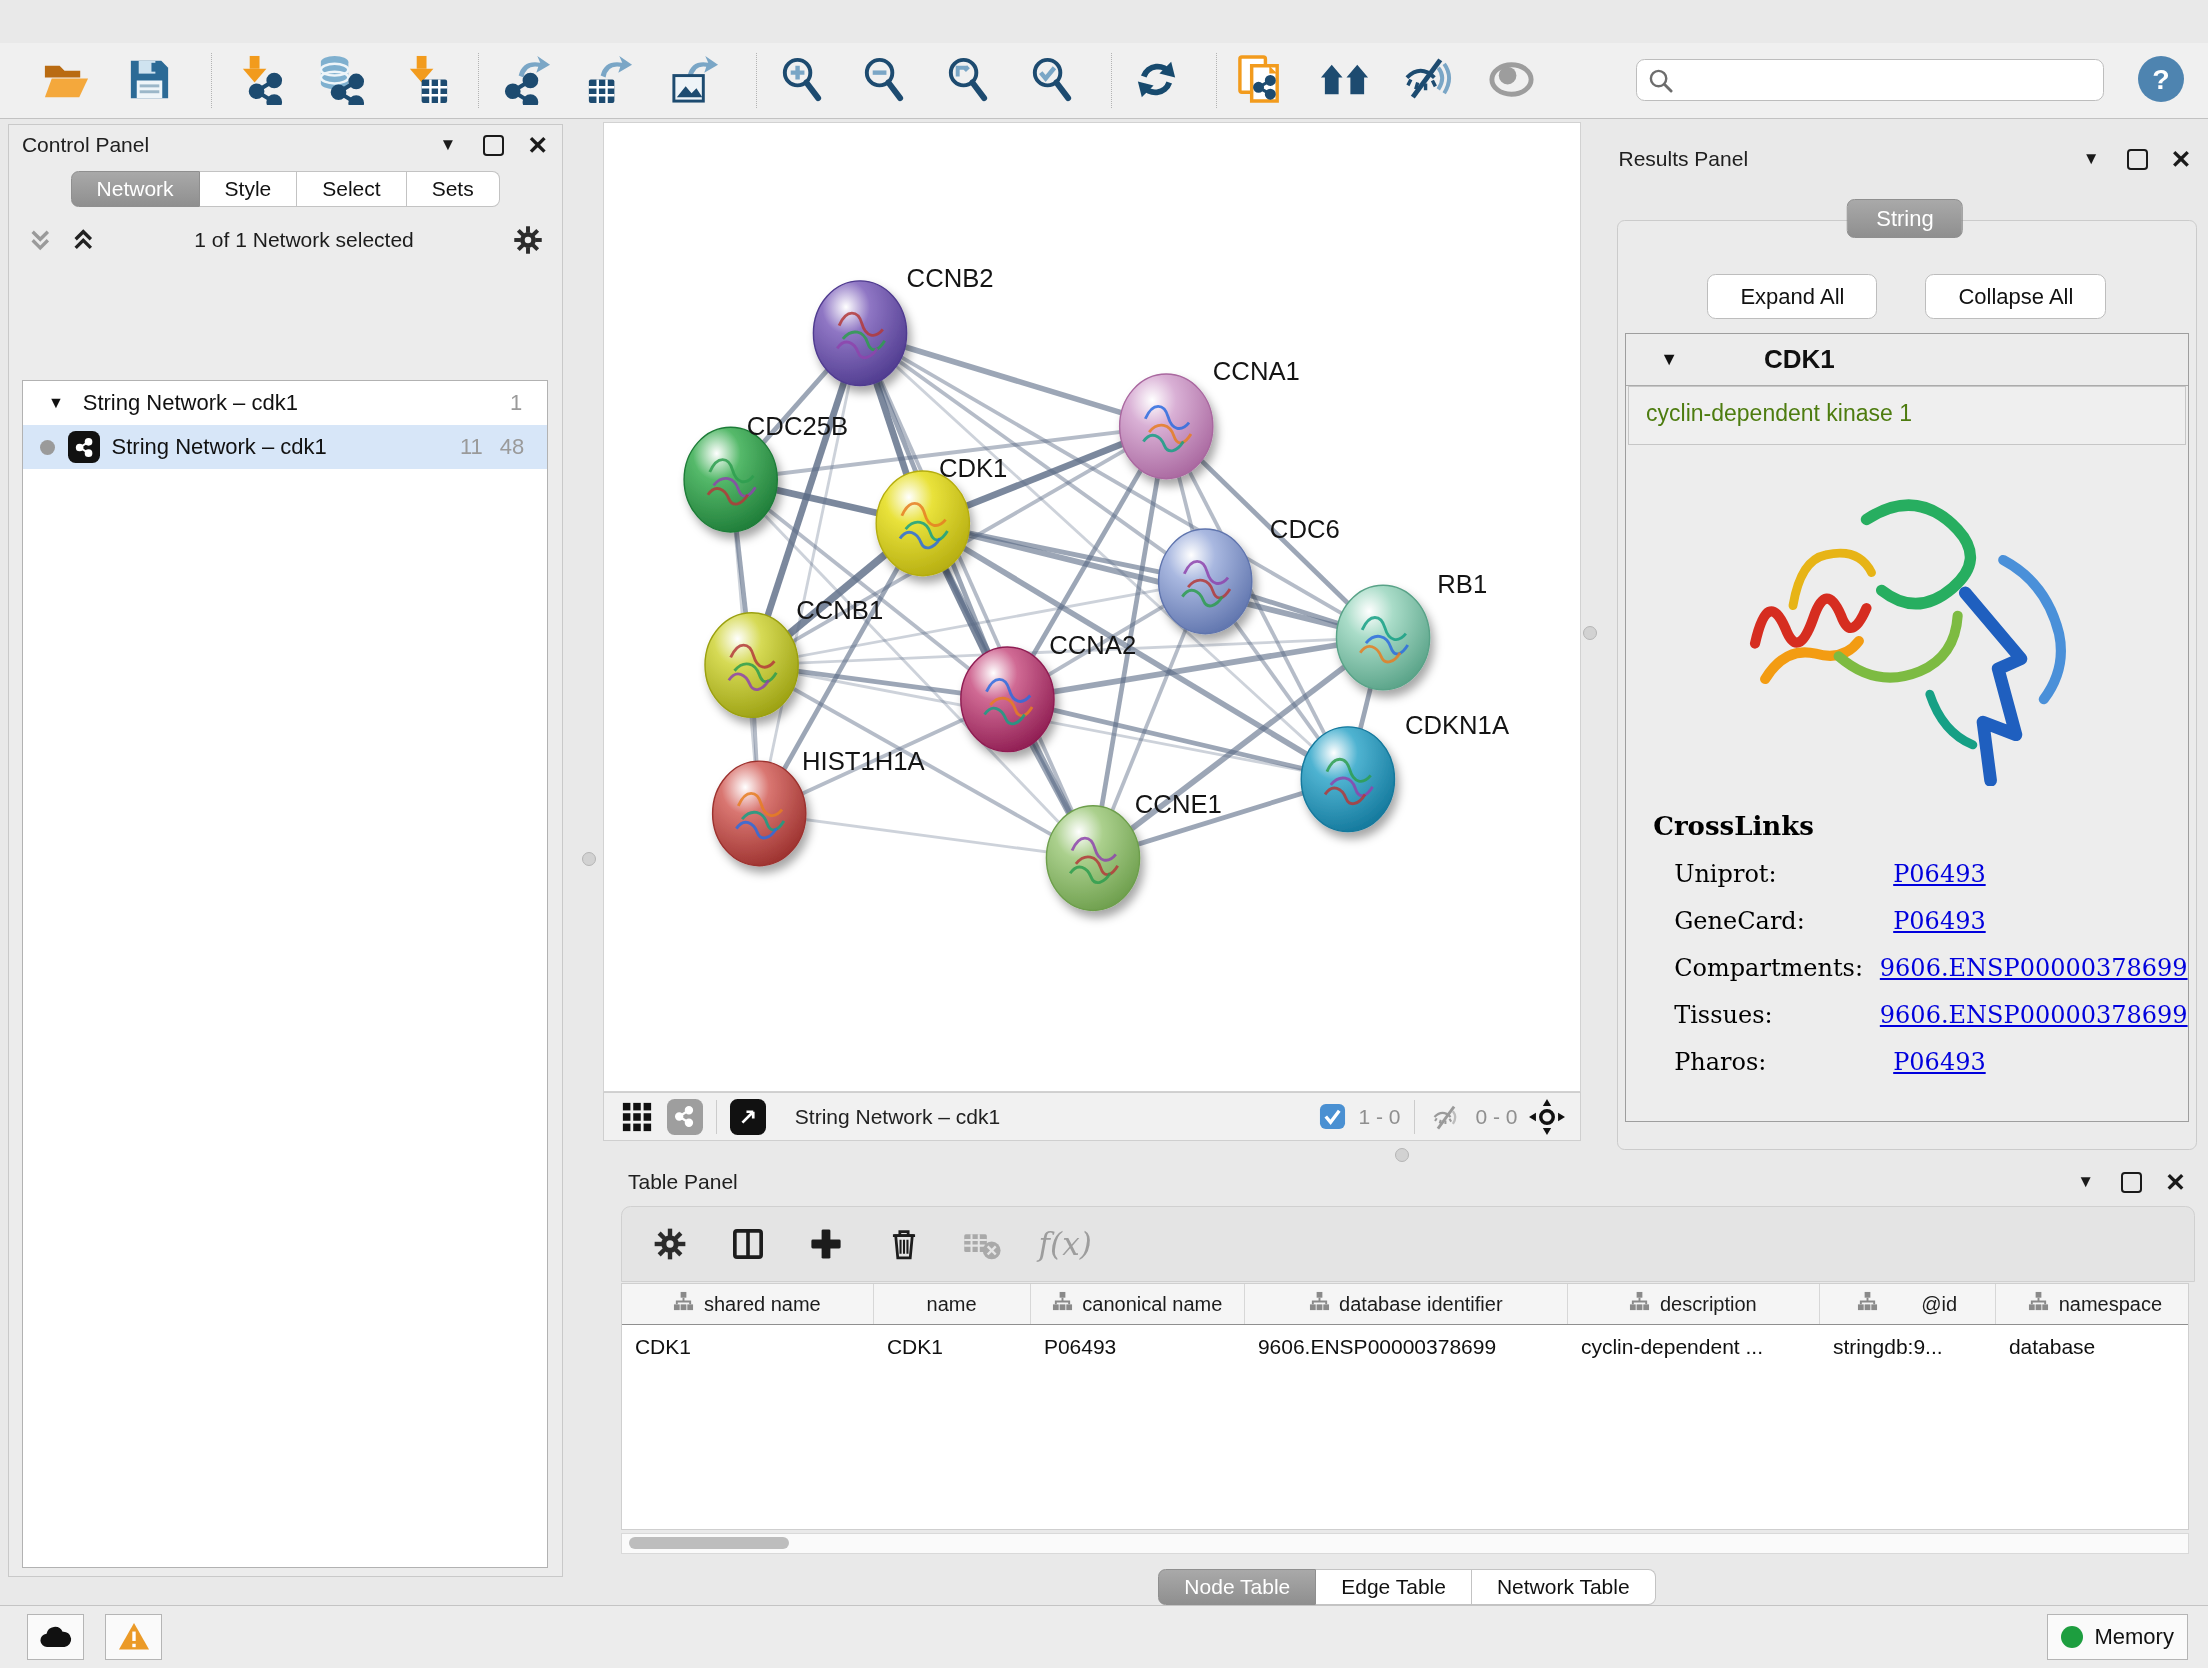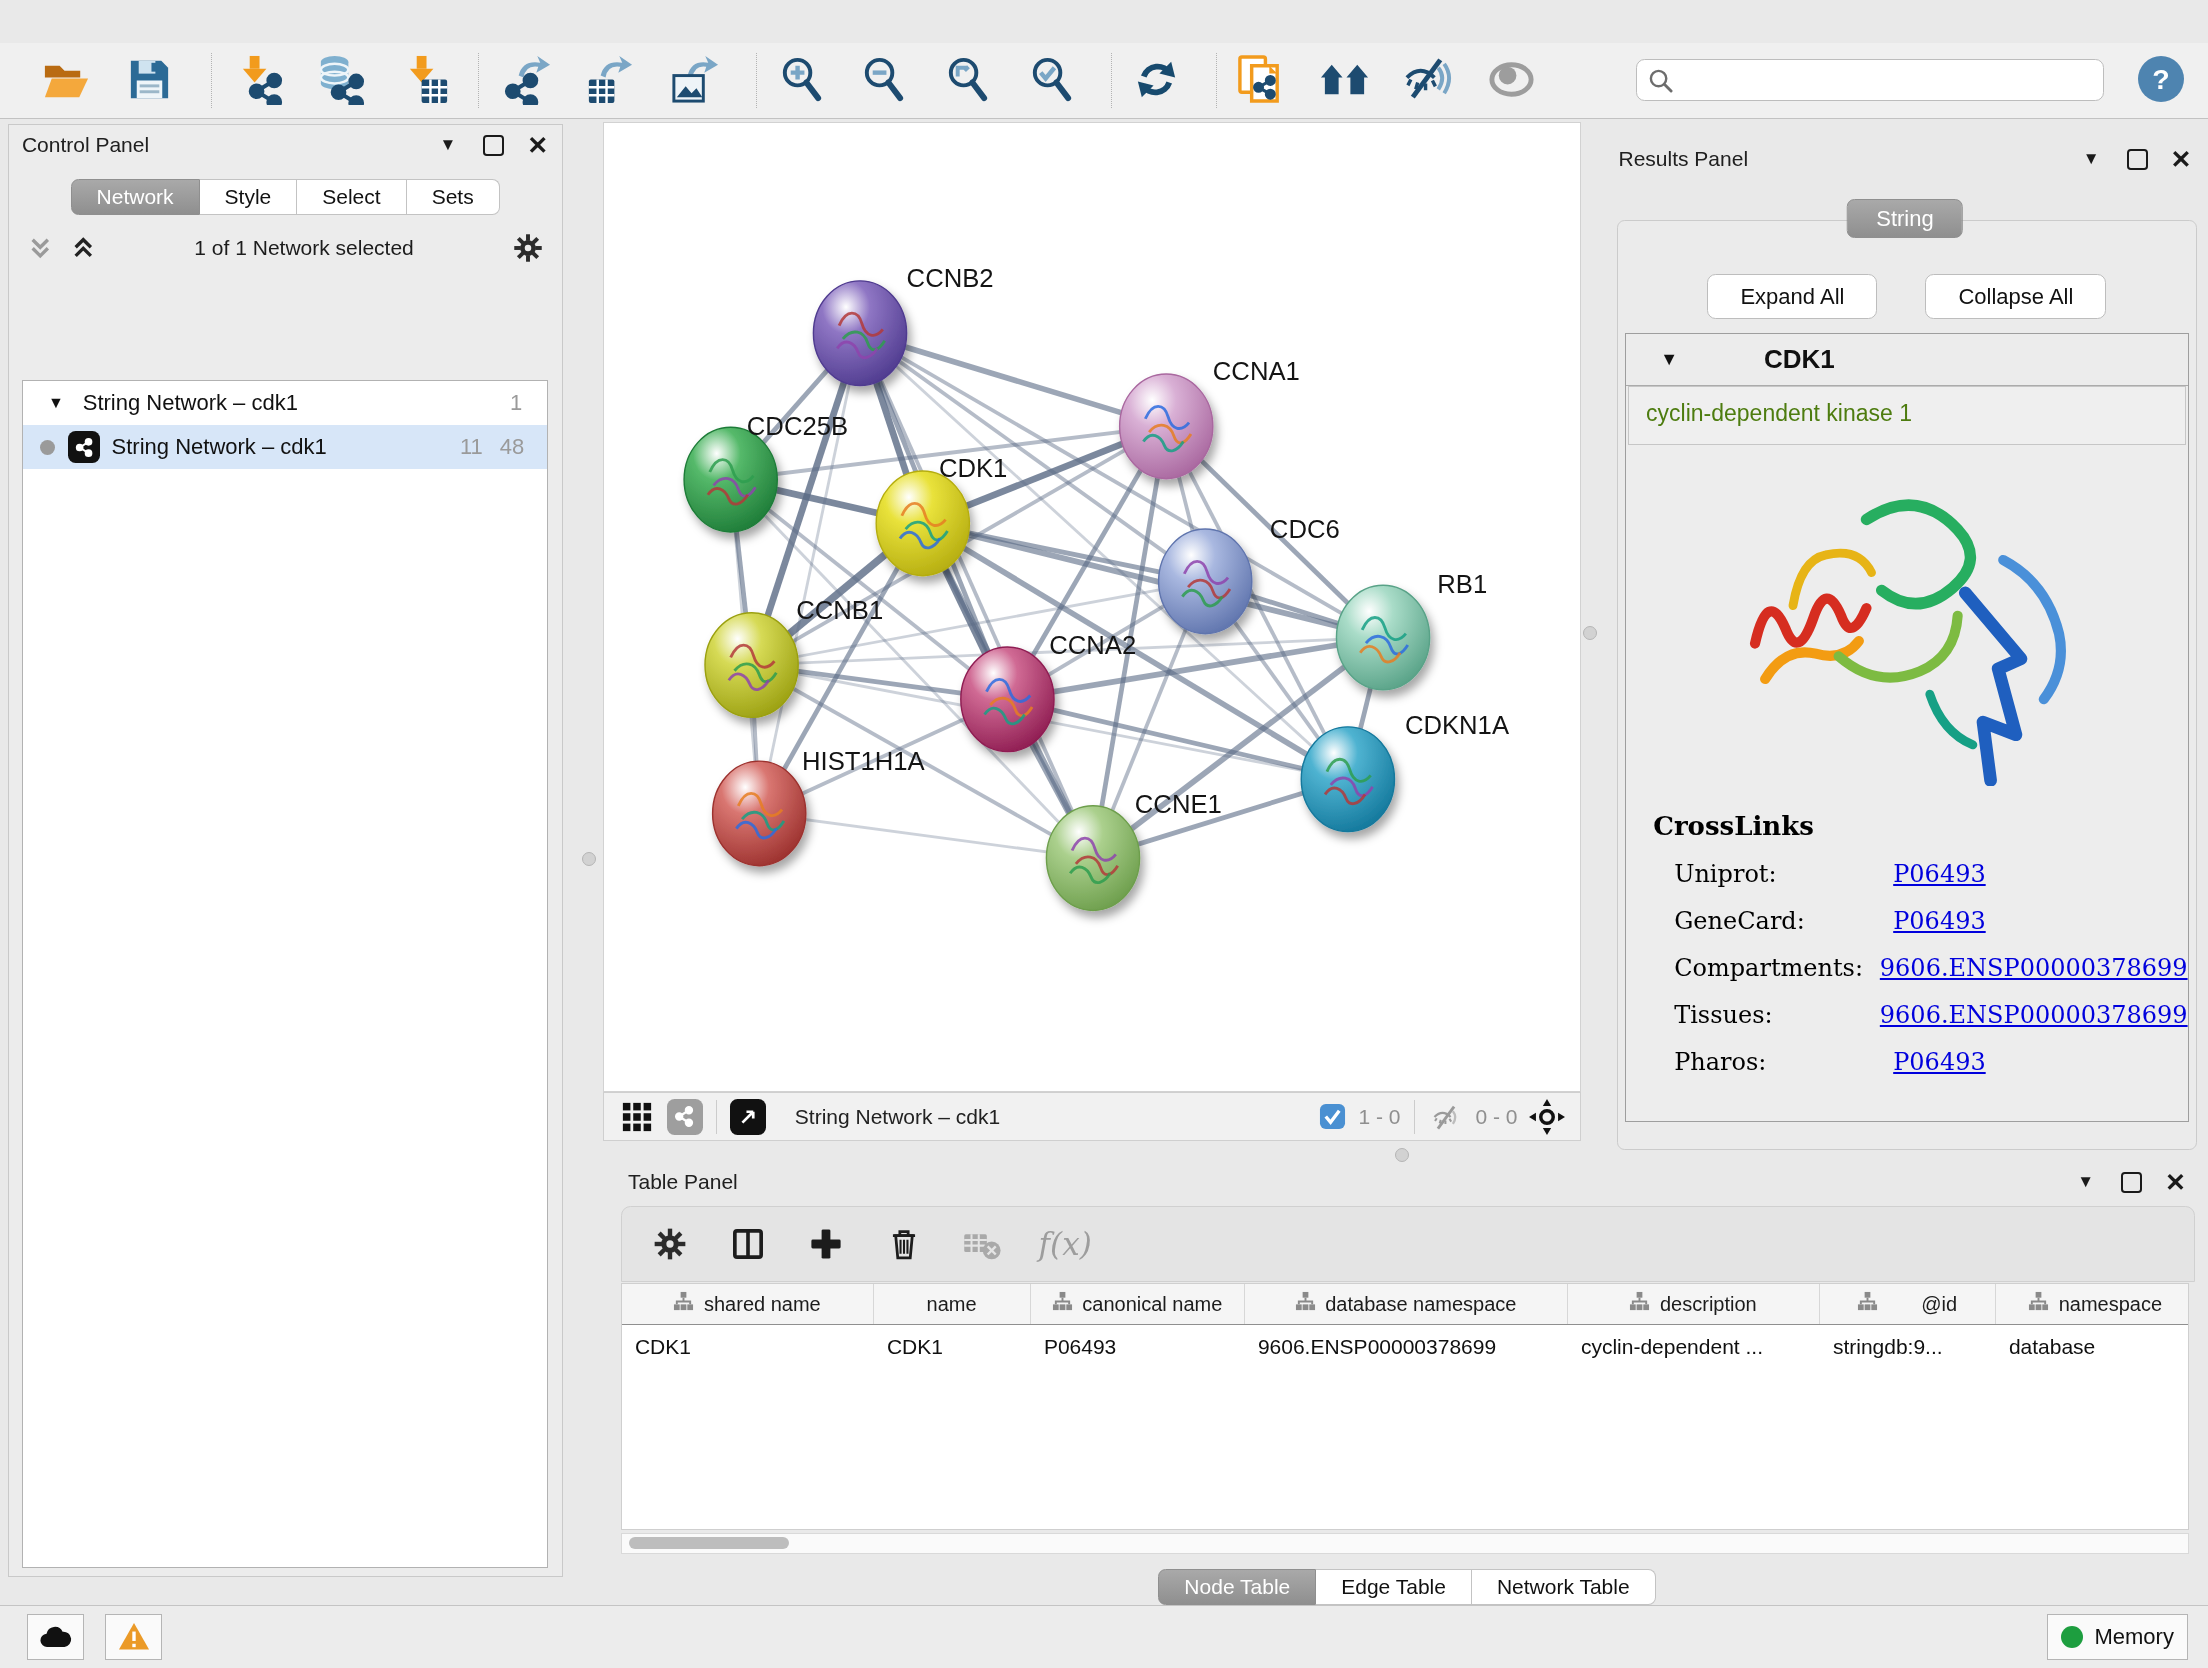--- a/index.html
+++ b/index.html
@@ -32,21 +32,21 @@
   .tab{padding:4.8px 25px;font-size:21px;background:#fff;border:1px solid #c3c3c3;color:#111;
     border-left:none;display:flex;align-items:center;justify-content:center;}
   .tab:first-child{border-left:1px solid #c3c3c3;border-radius:7.6px 0 0 7.6px;}
   .tab:last-child{border-radius:0 7.6px 7.6px 0;}
   .tab.active{background:linear-gradient(#a9a9a9,#8f8f8f);color:#fff;border-color:#8f8f8f;}
   
   .control-panel{position:absolute;left:7.6px;top:124px;width:555px;height:1453px;background:#ececec;
     border:1px solid #c9c9c9;box-sizing:border-box;}
   .cp-head{position:relative;height:40px;display:flex;align-items:center;padding:0 13.3px;}
   .cp-head .spacer{flex:1;}
-  .cp-tabs{display:flex;justify-content:center;margin-top:14px;}
+  .cp-tabs{display:flex;justify-content:center;margin-top:6px;}
   .cp-sub{position:relative;height:44px;display:flex;align-items:center;margin-top:11.4px;padding:0 17px;}
   .cp-status{flex:1;text-align:center;font-size:21px;color:#1c1c1c;}
   .tree{position:absolute;left:13.3px;right:13.3px;top:255px;bottom:7.6px;background:#fff;
     border:1px solid #b2b2b2;}
   .trow{height:44px;display:flex;align-items:center;font-size:22px;color:#111;}
   .trow .cnt{color:#9a9a9a;margin-left:17px;}
   .trow.sel{background:#d7e6f8;}
   .dot{width:15px;height:15px;border-radius:50%;background:#9a9a9a;margin:0 13.3px 0 17px;}
   .stricon{width:32px;height:32px;border-radius:7.6px;background:#111;display:flex;align-items:center;
     justify-content:center;margin-right:11.4px;}
@@ -750,21 +750,21 @@
             <span>canonical name</span>
           </div>
           <div class="th" style="width: 323px;">
             <span><svg width="21" height="21" viewBox="0 0 22 22" fill="#8a8a8a">
                 <rect x="8" y="1" width="6" height="6"></rect>
                 <rect x="1" y="14" width="6" height="6"></rect>
                 <rect x="8" y="14" width="6" height="6"></rect>
                 <rect x="15" y="14" width="6" height="6"></rect>
                 <path d="M11 7 v4 M4 14 v-3 h14 v3" stroke="#8a8a8a" stroke-width="2" fill="none"></path>
               </svg></span>
-            <span>database namespace</span>
+            <span>database identifier</span>
           </div>
           <div class="th" style="width: 252px;">
             <span><svg width="21" height="21" viewBox="0 0 22 22" fill="#8a8a8a">
                 <rect x="8" y="1" width="6" height="6"></rect>
                 <rect x="1" y="14" width="6" height="6"></rect>
                 <rect x="8" y="14" width="6" height="6"></rect>
                 <rect x="15" y="14" width="6" height="6"></rect>
                 <path d="M11 7 v4 M4 14 v-3 h14 v3" stroke="#8a8a8a" stroke-width="2" fill="none"></path>
               </svg></span>
             <span>description</span>

